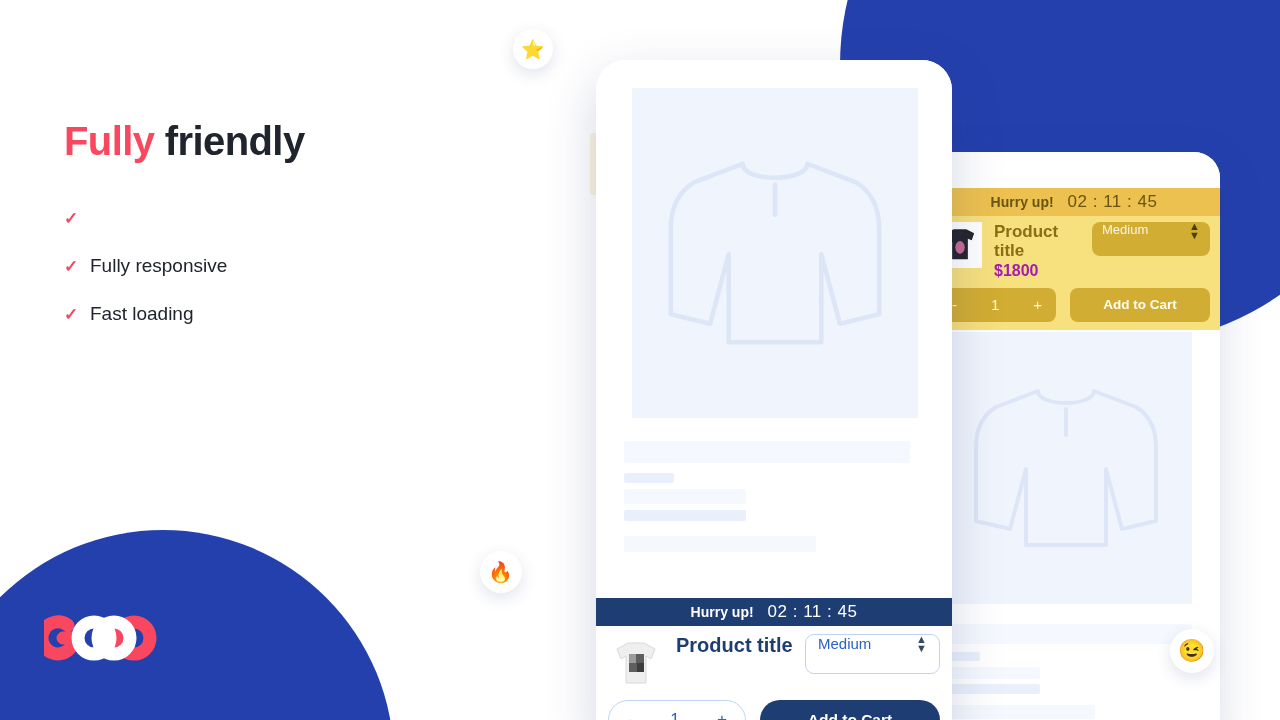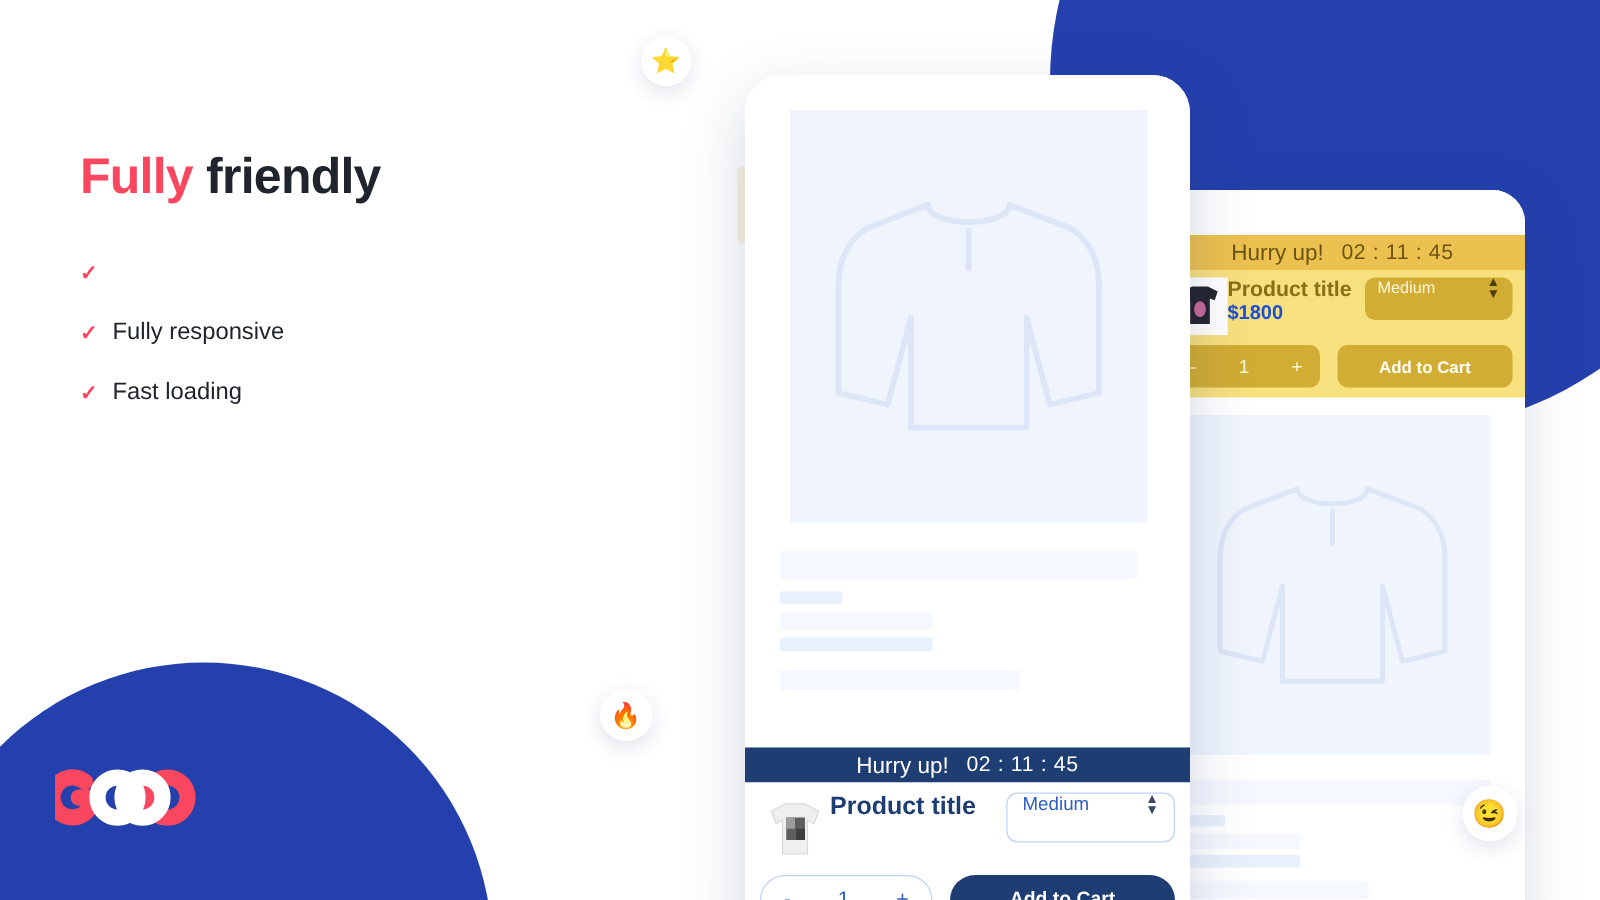--- a/index.html
+++ b/index.html
@@ -79,24 +79,24 @@
   
   .sk { background: #f5f8fe; border-radius: 2px; }
   .sk.dark { background: #eaf0fb; }
 
   
   .bar { position: absolute; left: 0; right: 0; bottom: 0; }
   .bar-timer {
     display: flex; align-items: center; justify-content: center; gap: 14px;
     height: 28px; background: #1d3d73; color: #ffffff;
   }
-  .bar-timer .lbl { font-size: 18px; font-weight: 400; }
+  .bar-timer .lbl { font-size: 14px; font-weight: 700; }
   .bar-timer .clk { font-size: 17px; font-weight: 400; letter-spacing: .5px; }
   .bar-body { background: #ffffff; padding: 8px 12px 10px; }
-  .bar-row1 { display: flex; align-items: flex-start; }
+  .bar-row1 { display: flex; align-items: flex-start; gap: 12px; }
   .thumb { width: 56px; height: 58px; flex: 0 0 56px; background:#fff; }
   .p-title {
     font-size: 20px; font-weight: 700; color: #1d3d73; line-height: 1.14;
     flex: 1 1 auto;
   }
   .p-price { font-size: 19px; font-weight: 700; color: #444; line-height:1.2; }
   .sel {
     width: 135px; height: 40px; border: 1.6px solid #bdd4f7; border-radius: 9px;
     background: #fff; display: flex; justify-content: space-between;
     padding: 0 12px; color: #2d5fc4; font-size: 15px; flex: 0 0 135px;
@@ -113,21 +113,21 @@
   .atc {
     flex: 1 1 auto; height: 40px; border-radius: 20px;
     background: #1d3d73; color: #fff; font-size: 15.5px; font-weight: 700;
     display: flex; align-items: center; justify-content: center;
   }
 
   
   .gold .bar-timer { background: #ecc14f; color: #6b5410; }
   .gold .bar-body  { background: #f7e07e; padding: 6px 10px 8px; }
   .gold .p-title   { color: #8a6d16; font-size: 17px; }
-  .gold .p-price   { color: #1d4ed8; font-size: 16px; }
+  .gold .p-price   { color: #a21caf; font-size: 16px; }
   .gold .sel {
     background: #d2ad33; border: none; color: #fdf6dd; font-size: 13px;
     width: 118px; flex: 0 0 118px; height: 34px; border-radius: 8px; padding: 0 10px;
   }
   .gold .sel .caret { color: #4d3d09; }
   .gold .qty {
     background: #d2ad33; border: none; color: #fdf6dd;
     width: 118px; flex: 0 0 118px; height: 34px; border-radius: 8px; padding: 0 14px;
     font-size: 15px;
   }

